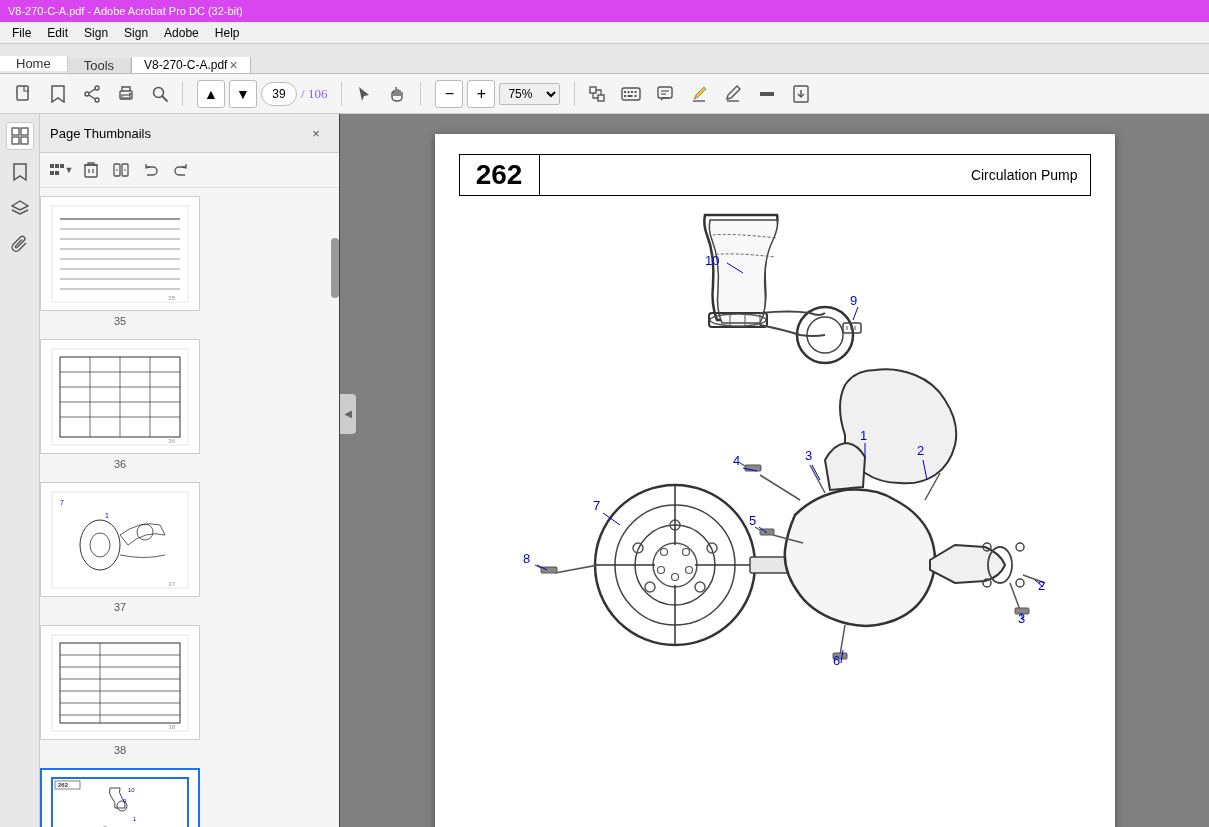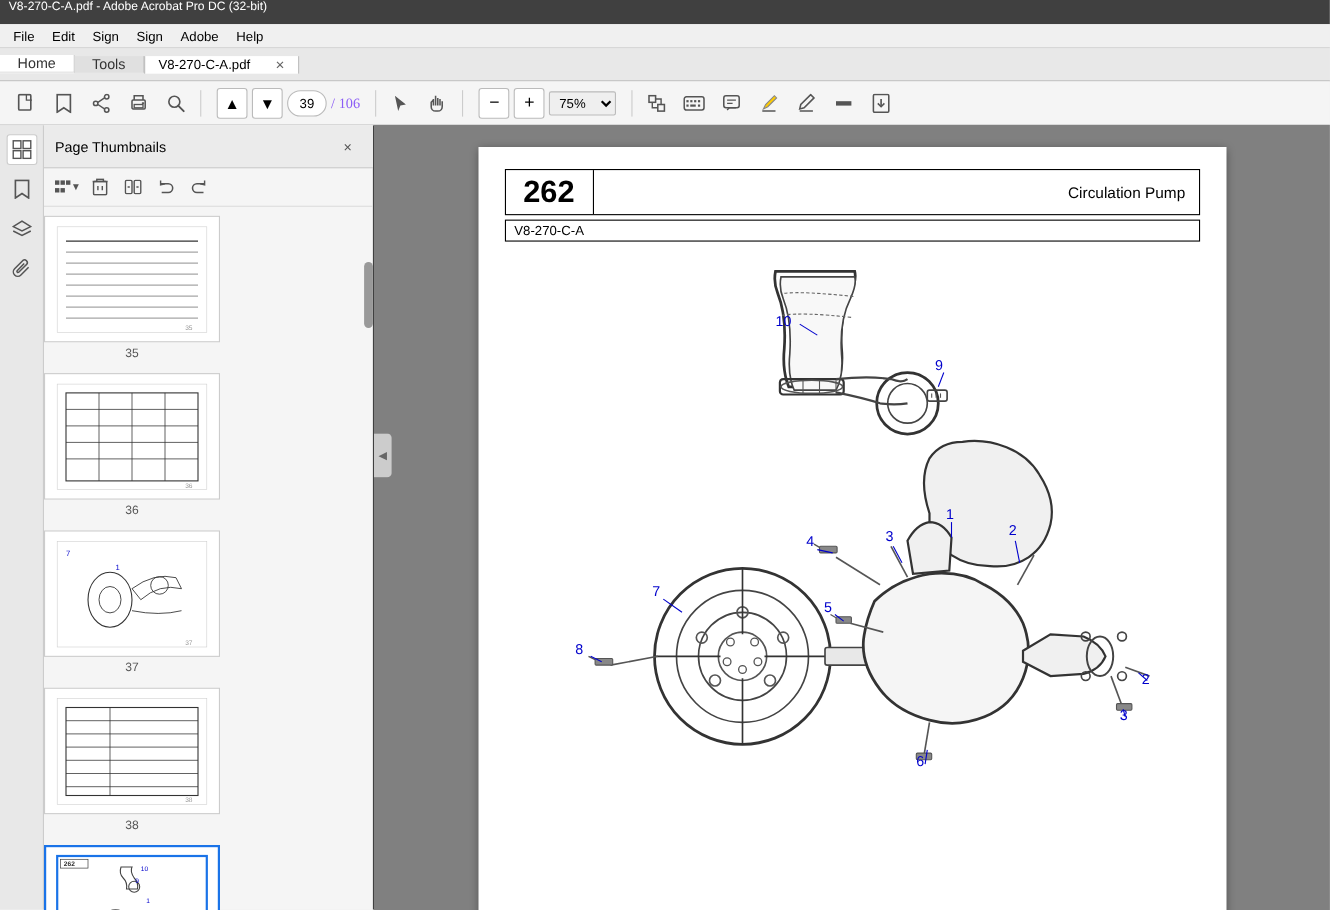--- a/index.html
+++ b/index.html
@@ -1,24 +1,24 @@
 <!DOCTYPE html>
 <html><head>
   <meta charset="utf-8">
   <style>
     * { margin: 0; padding: 0; box-sizing: border-box; }
     body { font-family: 'Segoe UI', Arial, sans-serif; font-size: 12px; background: #f0f0f0; overflow: hidden; width: 1209px; height: 827px; }
 
     
     #title-bar {
-      background: #404040;
+      background: #d946ef;
       color: #fff;
       height: 22px;
       display: flex;
-      align-items: flex-start;
+      align-items: center;
       padding: 0 8px;
       font-size: 11px;
     }
 
     
     #menu-bar {
       background: #f0f0f0;
       height: 22px;
       display: flex;
       align-items: center;
@@ -29,21 +29,21 @@
     #menu-bar span {
       padding: 2px 8px;
       cursor: pointer;
     }
 
     
     #tab-bar {
       background: #e8e8e8;
       height: 30px;
       display: flex;
-      align-items: center;
+      align-items: flex-end;
       border-bottom: 1px solid #bbb;
     }
     .tab-home, .tab-tools {
       padding: 0 16px;
       display: flex;
       align-items: center;
       font-size: 13px;
       font-weight: 500;
       cursor: pointer;
       border-right: 1px solid #ccc;
@@ -52,21 +52,21 @@
     .tab-tools { background: #e0e0e0; color: #333; }
     .tab-file {
       background: #fff;
       border-left: 1px solid #bbb;
       border-right: 1px solid #bbb;
       display: flex;
       align-items: center;
       padding: 0 12px;
       font-size: 12px;
       cursor: pointer;
-      gap: 23px;
+      gap: 2px;
     }
     .tab-file .close-x { font-size: 14px; color: #666; }
     .tab-spacer { flex: 1; }
 
     
     #toolbar {
       background: #f5f5f5;
       height: 40px;
       display: flex;
       align-items: center;
@@ -682,21 +682,20 @@
 
   <div id="collapse-arrow">◀</div>
 
   <div id="pdf-area">
     <div id="pdf-page">
 
       <div class="page-header">
         <div class="page-num-box">262</div>
         <div class="page-title-box">Circulation Pump</div>
       </div>
-      <div class="page-subtitle">V8-270-C-A</div>
 
       <div id="diagram-container">
         <svg width="620" height="540" viewBox="0 0 620 540">
 
           <path d="M240 10 Q238 20 242 30 Q250 50 248 80 Q246 100 252 115 L295 115 Q302 100 300 80 Q298 50 308 30 Q314 18 312 10z" fill="none" stroke="#333" stroke-width="2.5"></path>
 
           <path d="M245 15 Q243 25 247 35 Q255 55 253 85 Q251 105 257 118 L295 118 Q302 105 300 85 Q298 55 308 35 Q314 22 312 15z" fill="#f8f8f8" stroke="#444" stroke-width="1.5"></path>
 
           <path d="M248 30 Q265 28 312 33" fill="none" stroke="#666" stroke-width="1" stroke-dasharray="3,2"></path>
           <path d="M246 50 Q265 47 310 52" fill="none" stroke="#666" stroke-width="1" stroke-dasharray="3,2"></path>

